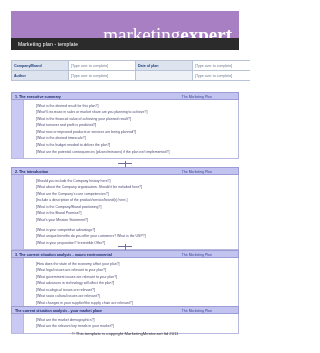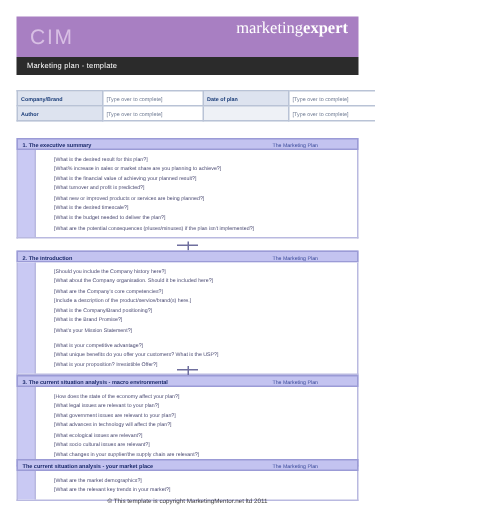--- a/index.html
+++ b/index.html
@@ -15,23 +15,23 @@
   .hdr{
     position:absolute;left:11px;top:11px;width:228px;height:27px;
     background:#a87fc2;
   }
   .hdr-logo{
     position:absolute;left:9px;top:5px;
     font-size:14px;letter-spacing:1.2px;font-weight:400;
     color:#d8bfe4;line-height:16px;
   }
   .hdr-brand{
-    position:absolute;right:7px;top:0;
+    position:absolute;right:7px;top:16px;
     font-family:"Liberation Serif",serif;
-    font-size:11px;color:#ffffff;line-height:16px;white-space:nowrap;margin-left:18px;
+    font-size:19px;color:#ffffff;line-height:16px;white-space:nowrap;margin-left:18px;
   }
   .hdr-brand b{font-weight:700;}
 
   .subbar{
     position:absolute;left:11px;top:38px;width:228px;height:12px;
     background:#2b2b2b;
   }
   .subbar span{
     position:absolute;left:7px;top:2px;
     font-size:5px;color:#ffffff;letter-spacing:.15px;line-height:8px;
@@ -99,21 +99,20 @@
     position:absolute;left:0;top:330px;width:250px;text-align:center;
     font-size:4.2px;color:#3a3a3a;line-height:7px;
   }
 </style>
 </head>
 <body>
 
 <div class="page">
 
   <div class="hdr">
-    <div class="hdr-logo">CIM</div>
     <div class="hdr-brand"><span>marketing</span><b>expert</b></div>
   </div>
 
   <div class="subbar">
     <span>Marketing plan - template</span>
   </div>
 
   <table class="info">
     <tbody>
       <tr>

